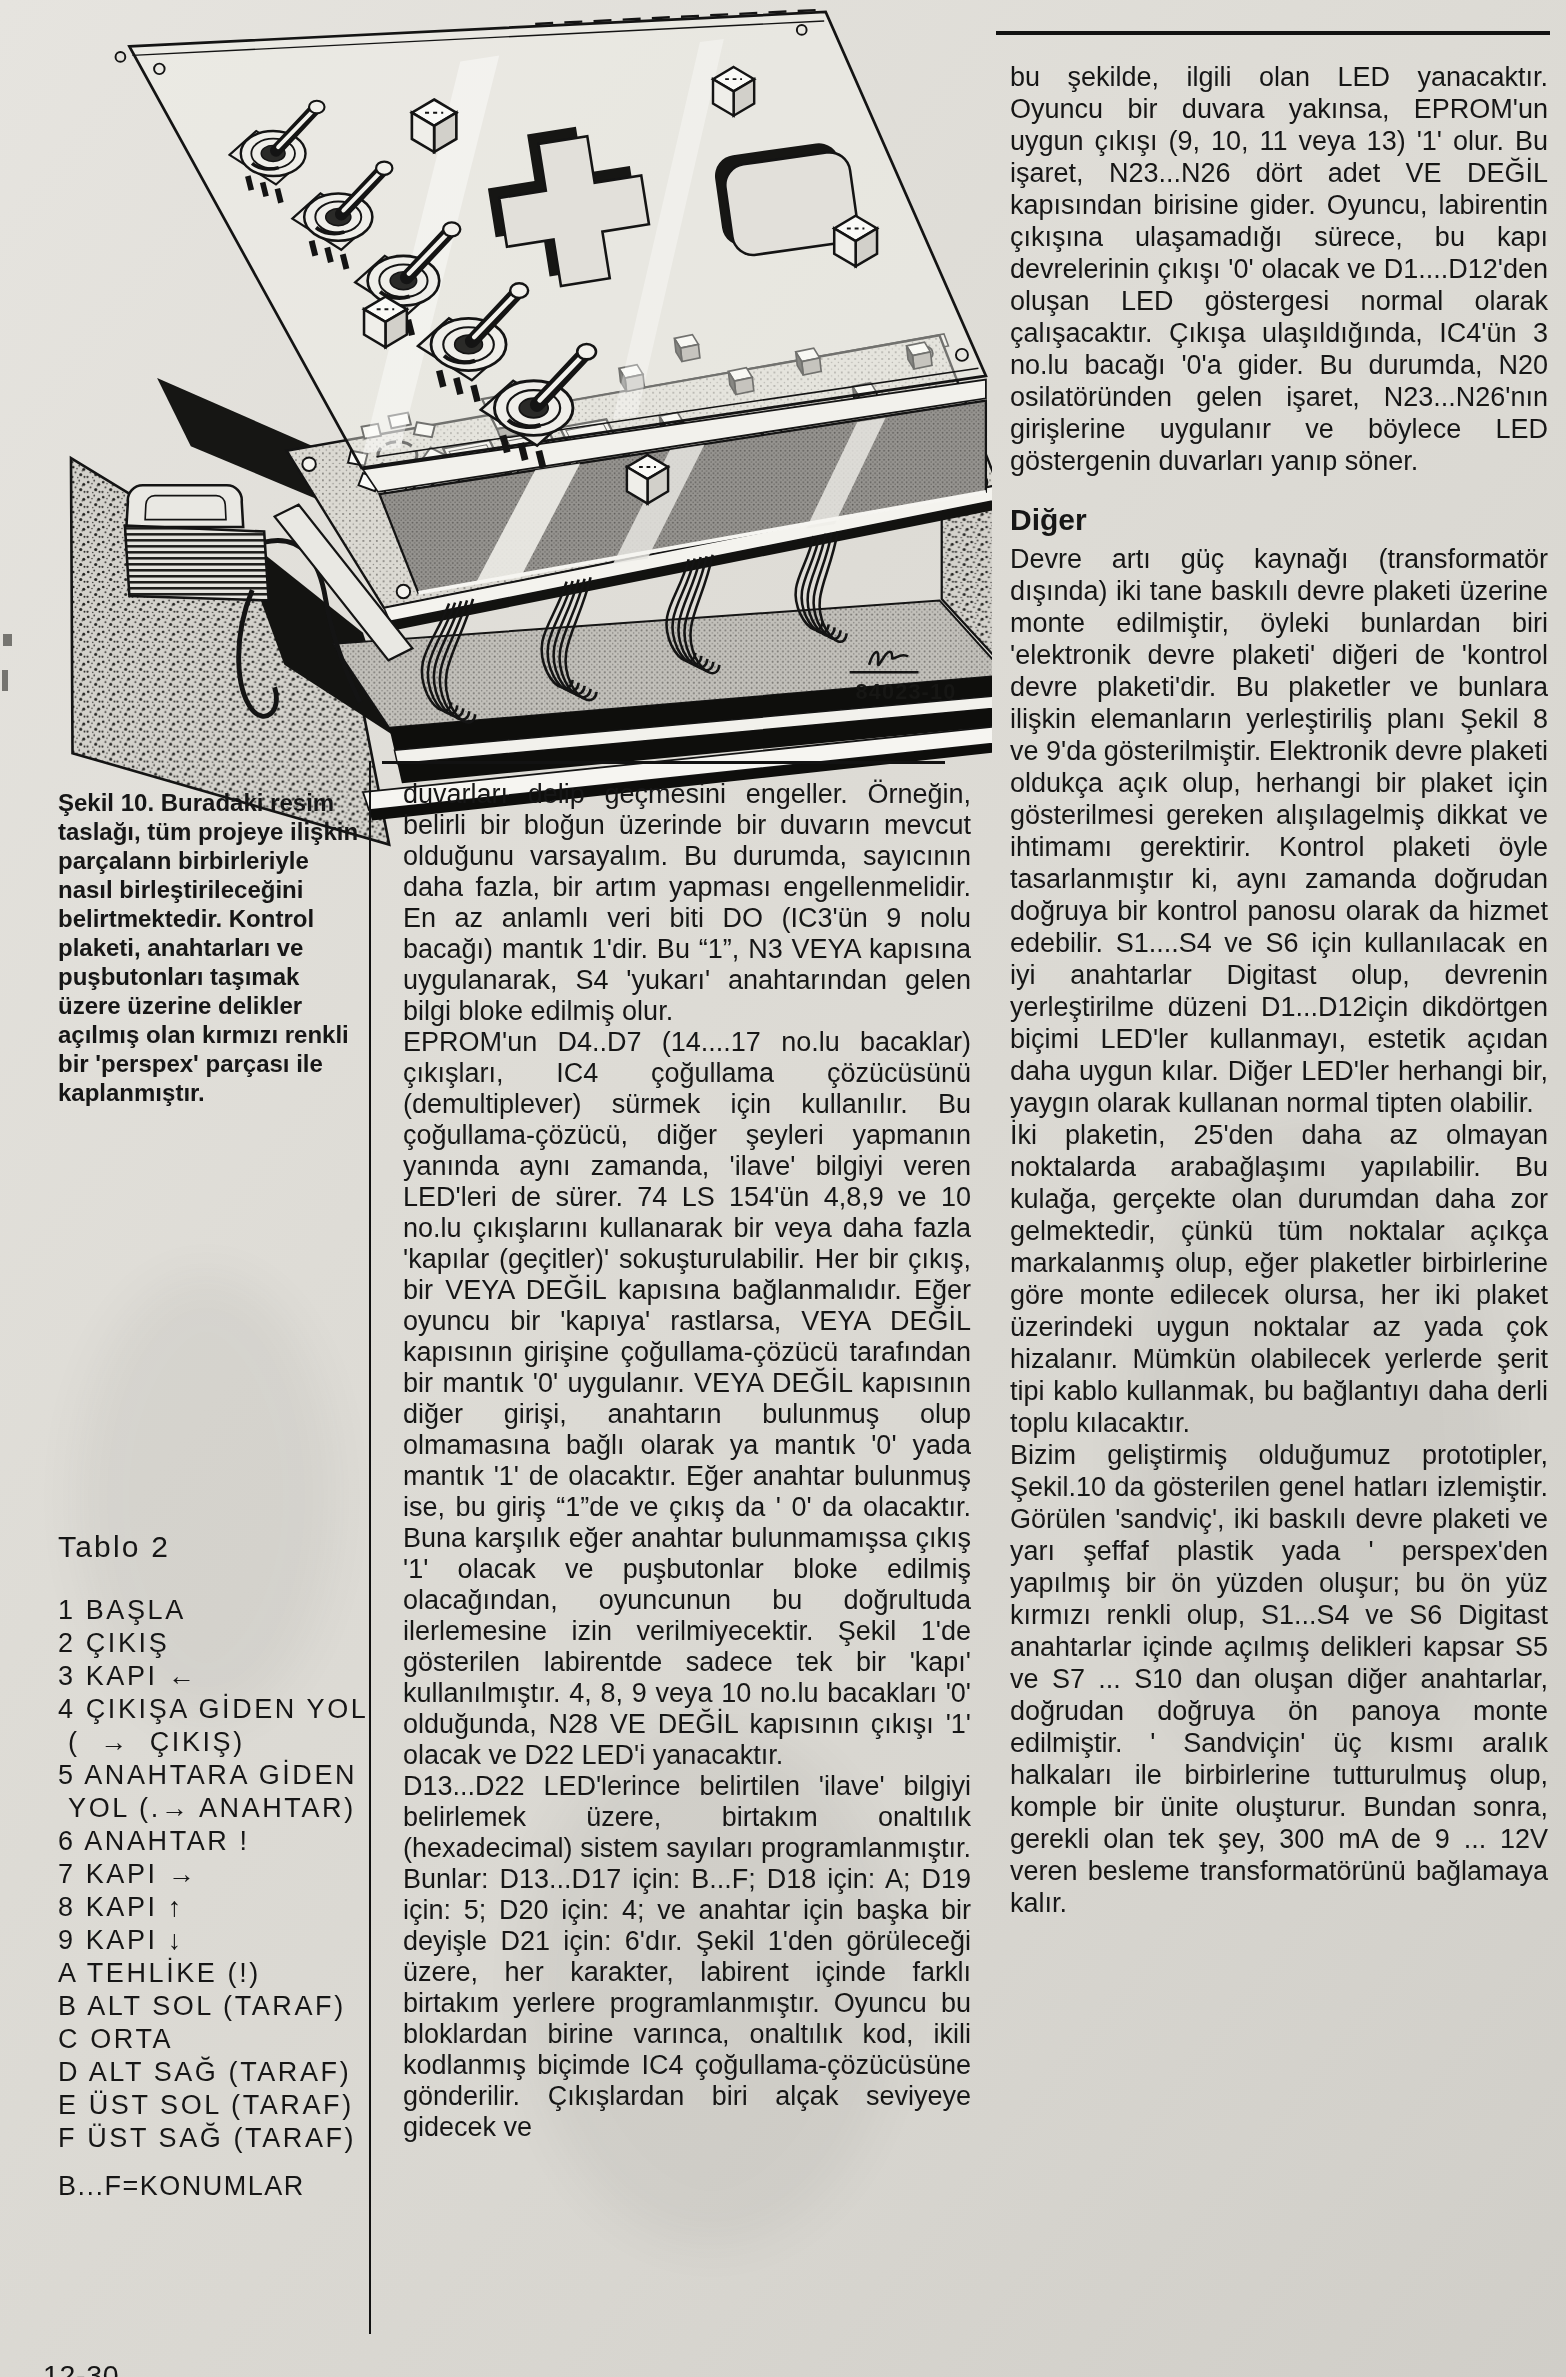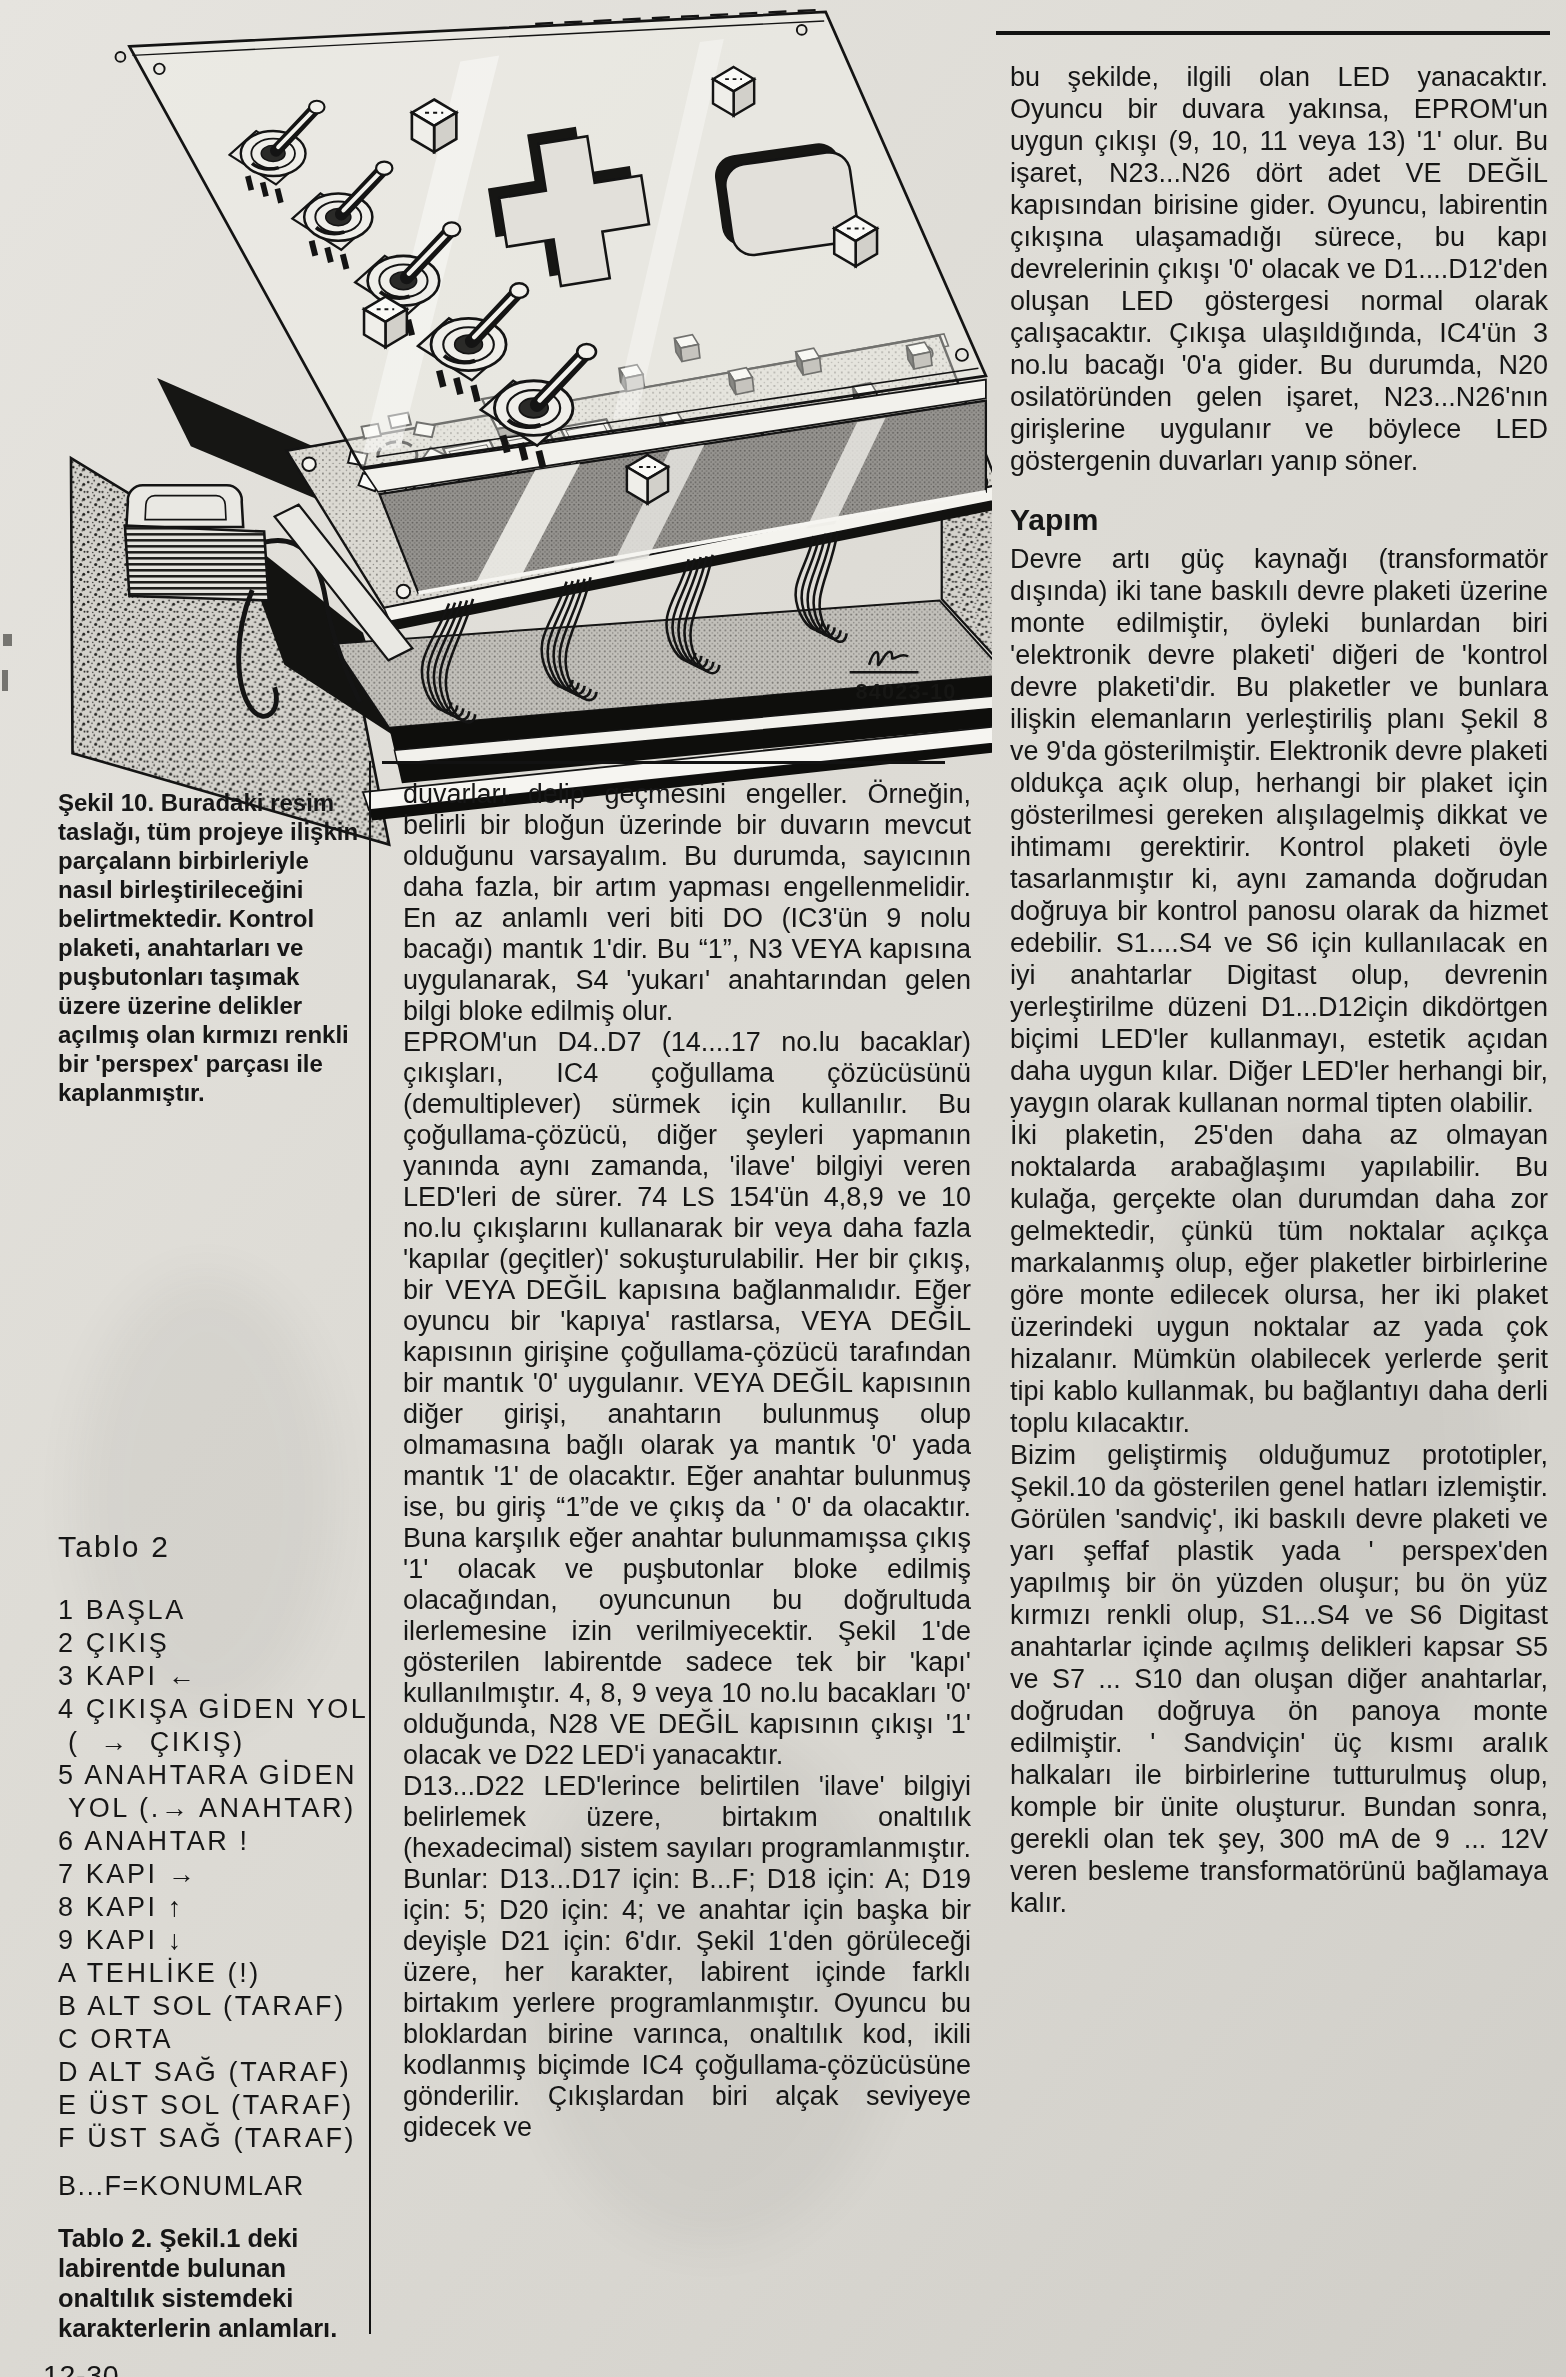--- a/index.html
+++ b/index.html
@@ -291,38 +291,35 @@
   <div class="col t2-title" style="left:58px;top:1530px;width:303px;text-align:left;">
     <span>Tablo 2</span>
   </div>
 
   <div class="col t2-list" style="left:58px;top:1594px;width:315px;text-align:left;"><div>1 BAŞLA</div><div>2 ÇIKIŞ</div><div>3 KAPI ←</div><div>4 ÇIKIŞA GİDEN YOL</div><div> (  →  ÇIKIŞ)</div><div>5 ANAHTARA GİDEN</div><div> YOL (.→ ANAHTAR)</div><div>6 ANAHTAR !</div><div>7 KAPI →</div><div>8 KAPI ↑</div><div>9 KAPI ↓</div><div>A TEHLİKE (!)</div><div>B ALT SOL (TARAF)</div><div>C ORTA</div><div>D ALT SAĞ (TARAF)</div><div>E ÜST SOL (TARAF)</div><div>F ÜST SAĞ (TARAF)</div></div>
 
   <div class="col t2-legend" style="left:58px;top:2171px;width:315px;text-align:left;">
     <span>B...F=KONUMLAR</span>
   </div>
 
-  <div class="col cap-bold" style="left:58px;top:2223px;width:303px;font-size:25.5px;line-height:30px;">
-    <p>Tablo 2. Şekil.1 deki labirentde bulunan onaltılık sistemdeki karakterlerin anlamları.</p>
-  </div>
 
   <div class="pagenum" style="left:43px;top:2328px;">
     <span>12-30</span>
   </div>
 
   <div class="col body-text" style="left:391px;top:779px;width:568px;">
       <p>duvarları delip geçmesini engeller. Örneğin, belirli bir bloğun üzerinde bir duvarın mevcut olduğunu varsayalım. Bu durumda, sayıcının daha fazla, bir artım yapması engellenmelidir. En az anlamlı veri biti DO (IC3'ün 9 nolu bacağı) mantık 1'dir. Bu “1”, N3 VEYA kapısına uygulanarak, S4 'yukarı' anahtarından gelen bilgi bloke edilmiş olur.</p>
       <p>EPROM'un D4..D7 (14....17 no.lu bacaklar) çıkışları, IC4 çoğullama çözücüsünü (demultiplever) sürmek için kullanılır. Bu çoğullama-çözücü, diğer şeyleri yapmanın yanında aynı zamanda, 'ilave' bilgiyi veren LED'leri de sürer. 74 LS 154'ün 4,8,9 ve 10 no.lu çıkışlarını kullanarak bir veya daha fazla 'kapılar (geçitler)' sokuşturulabilir. Her bir çıkış, bir VEYA DEĞİL kapısına bağlanmalıdır. Eğer oyuncu bir 'kapıya' rastlarsa, VEYA DEĞİL kapısının girişine çoğullama-çözücü tarafından bir mantık '0' uygulanır. VEYA DEĞİL kapısının diğer girişi, anahtarın bulunmuş olup olmamasına bağlı olarak ya mantık '0' yada mantık '1' de olacaktır. Eğer anahtar bulunmuş ise, bu giriş “1”de ve çıkış da ' 0' da olacaktır. Buna karşılık eğer anahtar bulunmamışsa çıkış '1' olacak ve puşbutonlar bloke edilmiş olacağından, oyuncunun bu doğrultuda ilerlemesine izin verilmiyecektir. Şekil 1'de gösterilen labirentde sadece tek bir 'kapı' kullanılmıştır. 4, 8, 9 veya 10 no.lu bacakları '0' olduğunda, N28 VE DEĞİL kapısının çıkışı '1' olacak ve D22 LED'i yanacaktır.</p>
       <p>D13...D22 LED'lerince belirtilen 'ilave' bilgiyi belirlemek üzere, birtakım onaltılık (hexadecimal) sistem sayıları programlanmıştır. Bunlar: D13...D17 için: B...F; D18 için: A; D19 için: 5; D20 için: 4; ve anahtar için başka bir deyişle D21 için: 6'dır. Şekil 1'den görüleceği üzere, her karakter, labirent içinde farklı birtakım yerlere programlanmıştır. Oyuncu bu bloklardan birine varınca, onaltılık kod, ikili kodlanmış biçimde IC4 çoğullama-çözücüsüne gönderilir. Çıkışlardan biri alçak seviyeye gidecek ve</p>
     </div>
 
   <div class="col body-text-r" style="left:1010px;top:61px;width:538px;">
     <p>bu şekilde, ilgili olan LED yanacaktır. Oyuncu bir duvara yakınsa, EPROM'un uygun çıkışı (9, 10, 11 veya 13) '1' olur. Bu işaret, N23...N26 dört adet VE DEĞİL kapısından birisine gider. Oyuncu, labirentin çıkışına ulaşamadığı sürece, bu kapı devrelerinin çıkışı '0' olacak ve D1....D12'den oluşan LED göstergesi normal olarak çalışacaktır. Çıkışa ulaşıldığında, IC4'ün 3 no.lu bacağı '0'a gider. Bu durumda, N20 osilatöründen gelen işaret, N23...N26'nın girişlerine uygulanır ve böylece LED göstergenin duvarları yanıp söner.</p>
 
-    <p class="headline">Yapım</p>
+    <p class="headline">Diğer</p>
 
     <div>
         <p>Devre artı güç kaynağı (transformatör dışında) iki tane baskılı devre plaketi üzerine monte edilmiştir, öyleki bunlardan biri 'elektronik devre plaketi' diğeri de 'kontrol devre plaketi'dir. Bu plaketler ve bunlara ilişkin elemanların yerleştiriliş planı Şekil 8 ve 9'da gösterilmiştir. Elektronik devre plaketi oldukça açık olup, herhangi bir plaket için gösterilmesi gereken alışılagelmiş dikkat ve ihtimamı gerektirir. Kontrol plaketi öyle tasarlanmıştır ki, aynı zamanda doğrudan doğruya bir kontrol panosu olarak da hizmet edebilir. S1....S4 ve S6 için kullanılacak en iyi anahtarlar Digitast olup, devrenin yerleştirilme düzeni D1...D12için dikdörtgen biçimi LED'ler kullanmayı, estetik açıdan daha uygun kılar. Diğer LED'ler herhangi bir, yaygın olarak kullanan normal tipten olabilir.</p>
         <p>İki plaketin, 25'den daha az olmayan noktalarda arabağlaşımı yapılabilir. Bu kulağa, gerçekte olan durumdan daha zor gelmektedir, çünkü tüm noktalar açıkça markalanmış olup, eğer plaketler birbirlerine göre monte edilecek olursa, her iki plaket üzerindeki uygun noktalar az yada çok hizalanır. Mümkün olabilecek yerlerde şerit tipi kablo kullanmak, bu bağlantıyı daha derli toplu kılacaktır.</p>
         <p>Bizim geliştirmiş olduğumuz prototipler, Şekil.10 da gösterilen genel hatları izlemiştir. Görülen 'sandviç', iki baskılı devre plaketi ve yarı şeffaf plastik yada ' perspex'den yapılmış bir ön yüzden oluşur; bu ön yüz kırmızı renkli olup, S1...S4 ve S6 Digitast anahtarlar içinde açılmış delikleri kapsar S5 ve S7 ... S10 dan oluşan diğer anahtarlar, doğrudan doğruya ön panoya monte edilmiştir. ' Sandviçin' üç kısmı aralık halkaları ile birbirlerine tutturulmuş olup, komple bir ünite oluşturur. Bundan sonra, gerekli olan tek şey, 300 mA de 9 ... 12V veren besleme transformatörünü bağlamaya kalır.</p>
       </div>
 
 
   </div>
 

